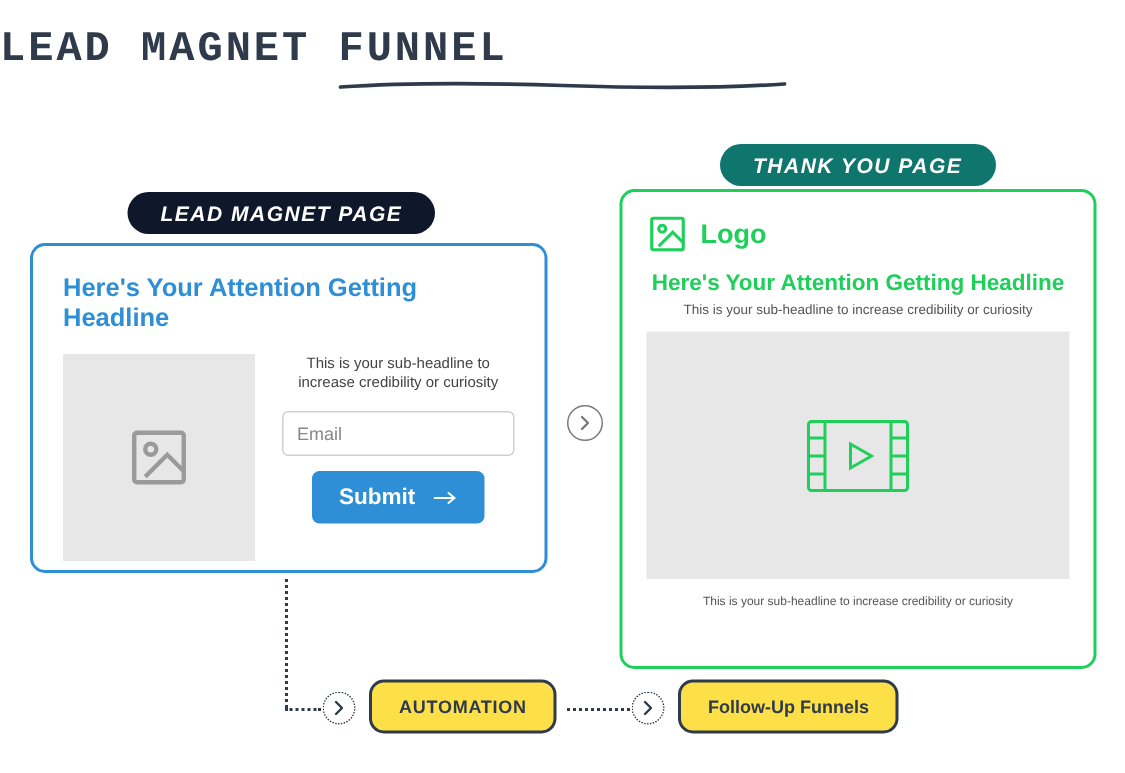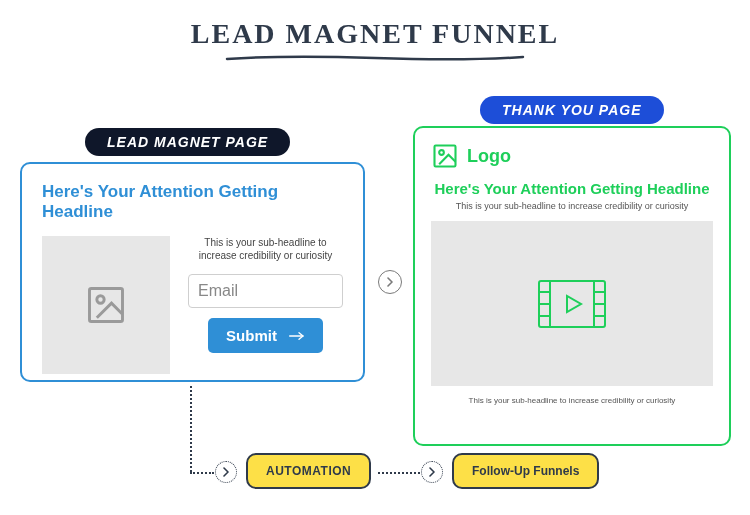--- a/index.html
+++ b/index.html
@@ -5,22 +5,22 @@
   * { box-sizing: border-box; margin: 0; padding: 0; }
   body {
     width: 750px;
     height: 515px;
     background: #fff;
     font-family: Arial, Helvetica, sans-serif;
     position: relative;
     overflow: hidden;
   }
   .title {
-    text-align: center;
-    font-family: Liberation Serif, serif;
+    text-align: left;
+    font-family: Liberation Mono, monospace;
     font-size: 28px;
     font-weight: bold;
     color: #2f3a4a;
     letter-spacing: 2px;
     margin-top: 18px;
   }
   .title-underline {
     width: 300px;
     height: 8px;
     margin: 4px auto 0;
@@ -43,21 +43,21 @@
     padding: 6px 22px;
     border-radius: 18px;
     font-size: 14px;
     white-space: nowrap;
   }
   .badge-blue {
     background: #0f172a;
     left: 85px; top: 38px;
   }
   .badge-green {
-    background: #1d4ed8;
+    background: #0f766e;
     left: 480px; top: 6px;
   }
   
   .card {
     position: absolute;
     background: #fff;
     border-radius: 10px;
   }
   .card-left {
     left: 20px; top: 72px;
@@ -89,21 +89,21 @@
     color: #444;
     text-align: center;
     line-height: 1.3;
     margin-bottom: 12px;
   }
   .email-input {
     width: 155px;
     border: 1px solid #cfcfcf;
     border-radius: 4px;
     padding: 7px 9px;
-    font-size: 16px;
+    font-size: 12px;
     color: #888;
     background:#fff;
   }
   .submit-btn {
     margin-top: 10px;
     background: #2f8fd6;
     color: #fff;
     font-weight: bold;
     font-size: 15px;
     padding: 9px 18px;

